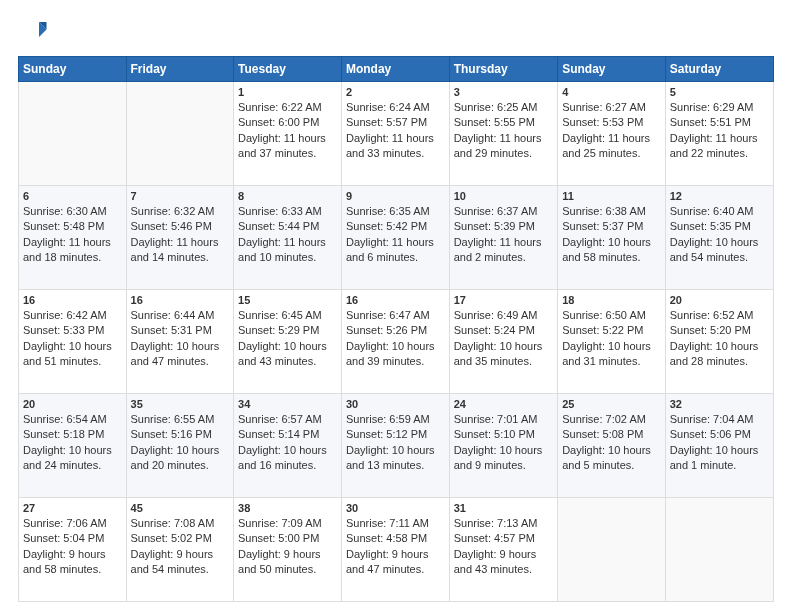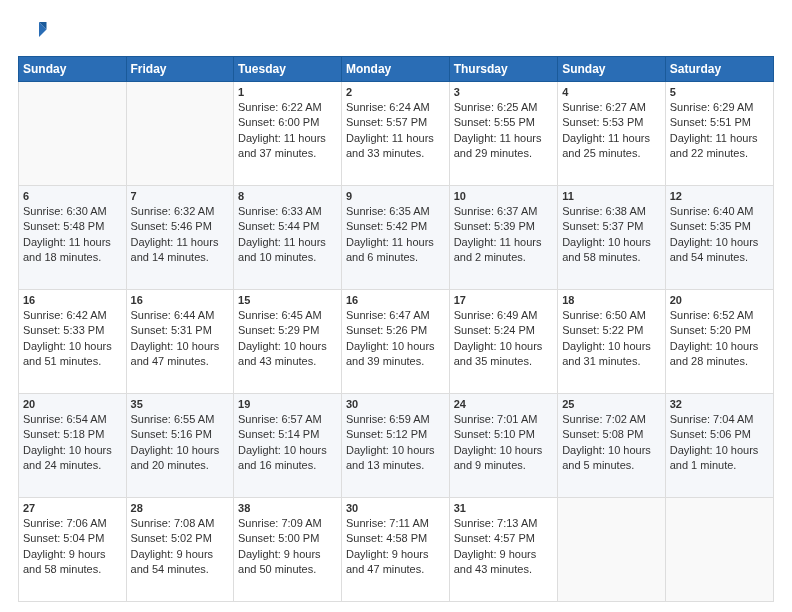--- a/index.html
+++ b/index.html
@@ -228,21 +228,21 @@
         <tr class="row-alt">
           <td>
             <span class="day-number">20</span>
             <div class="day-info">Sunrise: 6:54 AM<br>Sunset: 5:18 PM<br>Daylight: 10 hours and 24 minutes.</div>
           </td>
           <td>
             <span class="day-number">35</span>
             <div class="day-info">Sunrise: 6:55 AM<br>Sunset: 5:16 PM<br>Daylight: 10 hours and 20 minutes.</div>
           </td>
           <td>
-            <span class="day-number">19</span>
+            <span class="day-number">34</span>
             <div class="day-info">Sunrise: 6:57 AM<br>Sunset: 5:14 PM<br>Daylight: 10 hours and 16 minutes.</div>
           </td>
           <td>
             <span class="day-number">30</span>
             <div class="day-info">Sunrise: 6:59 AM<br>Sunset: 5:12 PM<br>Daylight: 10 hours and 13 minutes.</div>
           </td>
           <td>
             <span class="day-number">24</span>
             <div class="day-info">Sunrise: 7:01 AM<br>Sunset: 5:10 PM<br>Daylight: 10 hours and 9 minutes.</div>
           </td>
@@ -254,21 +254,21 @@
             <span class="day-number">32</span>
             <div class="day-info">Sunrise: 7:04 AM<br>Sunset: 5:06 PM<br>Daylight: 10 hours and 1 minute.</div>
           </td>
         </tr>
         <tr>
           <td>
             <span class="day-number">27</span>
             <div class="day-info">Sunrise: 7:06 AM<br>Sunset: 5:04 PM<br>Daylight: 9 hours and 58 minutes.</div>
           </td>
           <td>
-            <span class="day-number">28</span>
+            <span class="day-number">45</span>
             <div class="day-info">Sunrise: 7:08 AM<br>Sunset: 5:02 PM<br>Daylight: 9 hours and 54 minutes.</div>
           </td>
           <td>
             <span class="day-number">38</span>
             <div class="day-info">Sunrise: 7:09 AM<br>Sunset: 5:00 PM<br>Daylight: 9 hours and 50 minutes.</div>
           </td>
           <td>
             <span class="day-number">30</span>
             <div class="day-info">Sunrise: 7:11 AM<br>Sunset: 4:58 PM<br>Daylight: 9 hours and 47 minutes.</div>
           </td>

